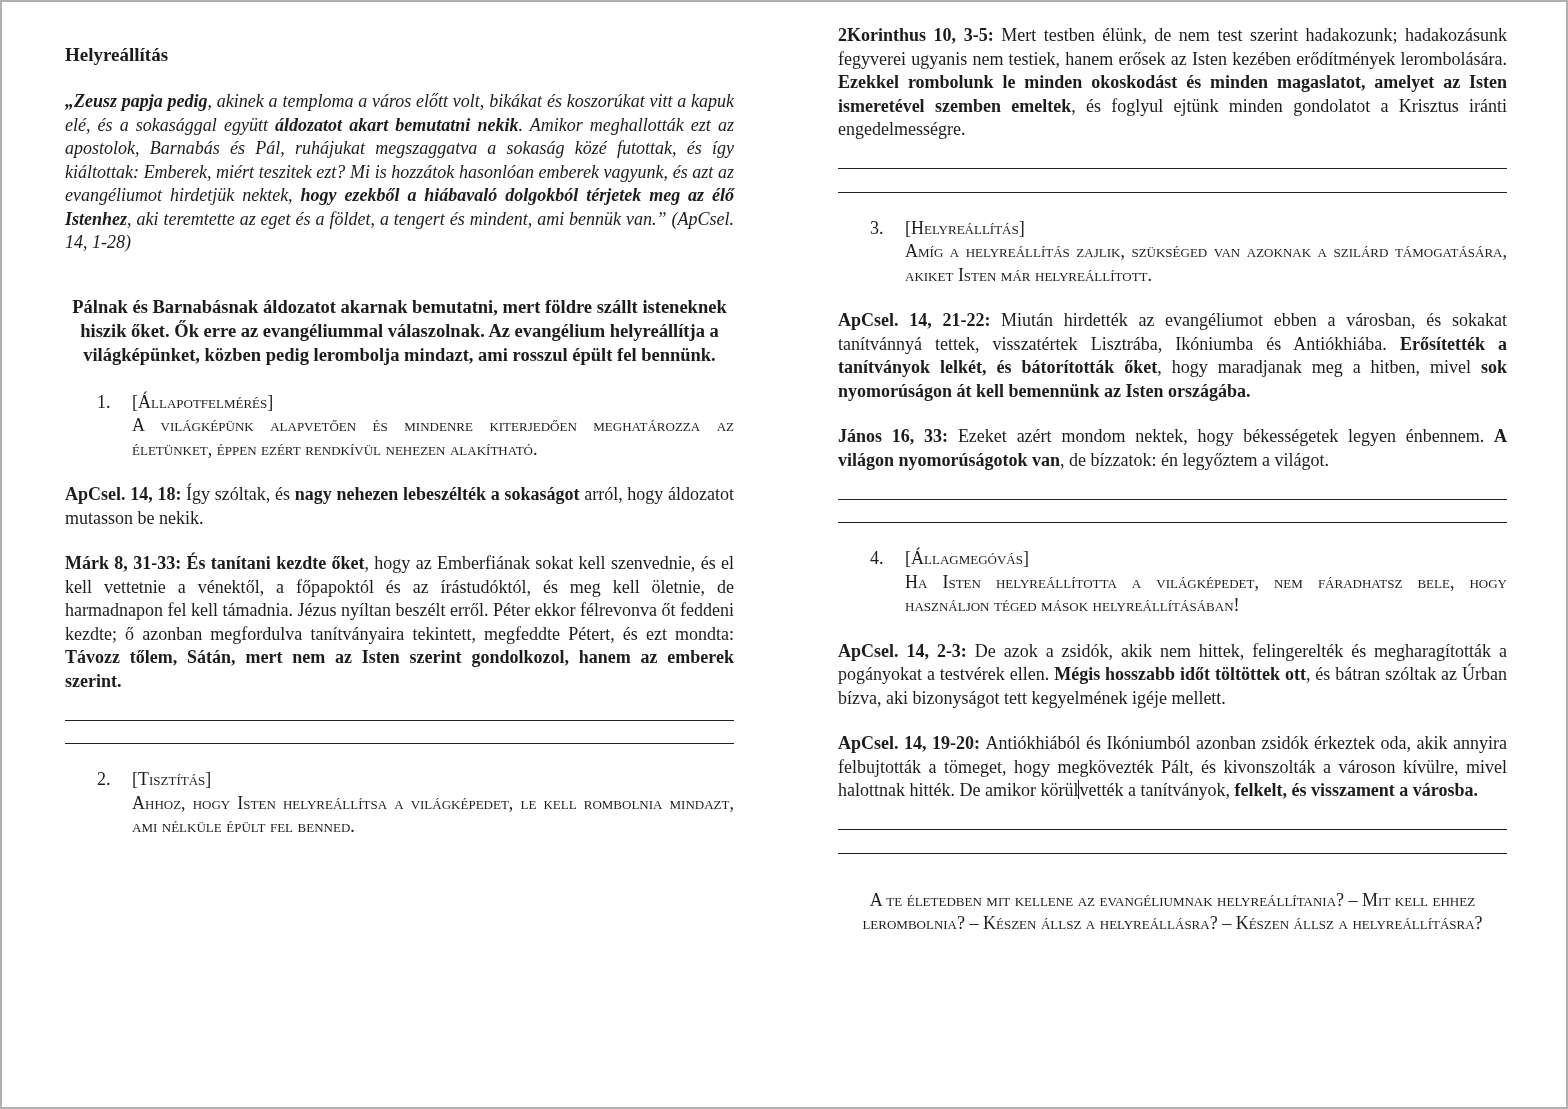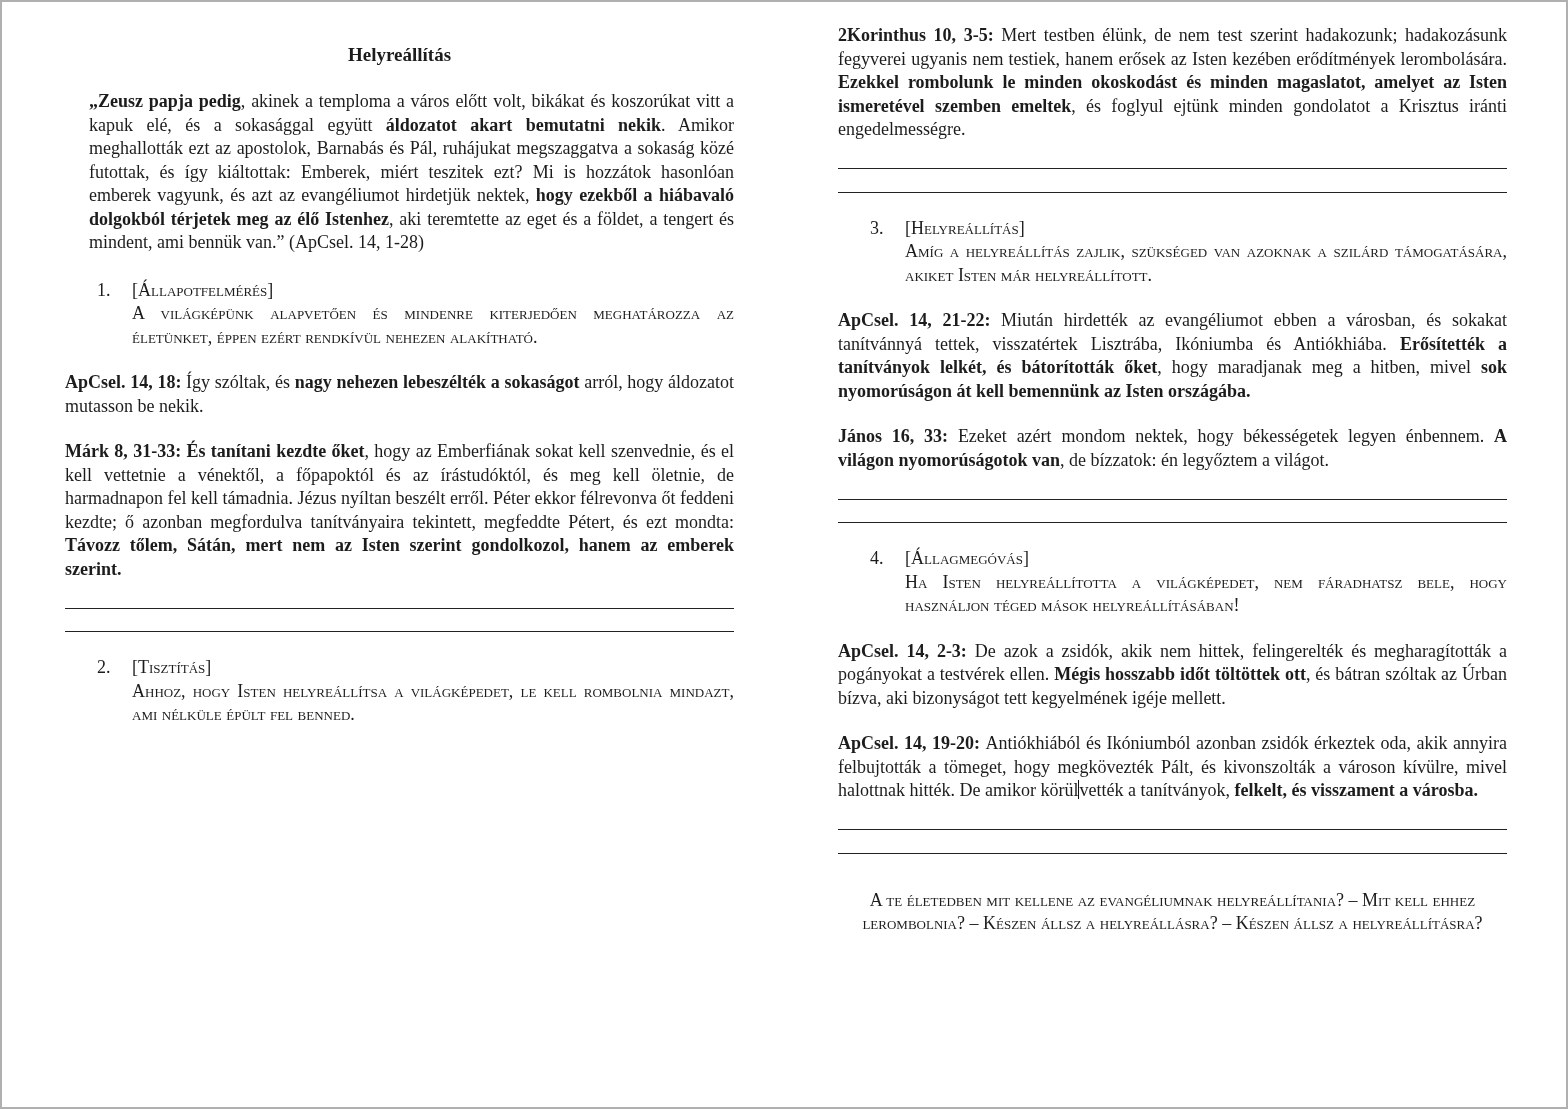--- a/index.html
+++ b/index.html
@@ -16,29 +16,29 @@
   .col-left  { left: 63px; }
   .col-right { left: 836px; }
 
   .doc-title-block { margin-top: 50px; text-align: center; }
   .doc-title, .doc-subtitle {
     font-variant: small-caps;
     font-size: 31px;
     line-height: 39px;
     letter-spacing: 0.4px;
   }
-  .section-heading { margin-top: 42px; font-size: 19px; font-weight: bold; text-align: center; }
+  .section-heading { margin-top: 42px; font-size: 19px; font-weight: bold; }
 
   p.verse {
     margin-top: 22px;
     font-size: 18px;
     line-height: 23.5px;
     text-align: justify;
   }
-  p.quote { margin-top: 24px; margin-left: 24px; }
+  p.quote { font-style: italic; margin-top: 24px; }
   p.summary {
     margin-top: 40px;
     font-weight: bold;
     text-align: center;
     font-size: 18.5px;
     line-height: 24px;
   }
 
   .item {
     margin-top: 24px;
@@ -75,20 +75,21 @@
 </head>
 <body>
 
 <div class="col col-left">
 
 
   <div class="section-heading">Helyreállítás</div>
 
   <p class="verse quote"><span class="b">„Zeusz papja pedig</span><span>, akinek a temploma a város előtt volt, bikákat és koszorúkat vitt a kapuk elé, és a sokasággal együtt </span><span class="b">áldozatot akart bemutatni nekik</span><span>. Amikor meghallották ezt az apostolok, Barnabás és Pál, ruhájukat megszaggatva a sokaság közé futottak, és így kiáltottak: Emberek, miért teszitek ezt? Mi is hozzátok hasonlóan emberek vagyunk, és azt az evangéliumot hirdetjük nektek, </span><span class="b">hogy ezekből a hiábavaló dolgokból térjetek meg az élő Istenhez</span><span>, aki teremtette az eget és a földet, a tengert és mindent, ami bennük van.” (ApCsel. 14, 1-28)</span></p>
 
+  <p class="summary">Pálnak és Barnabásnak áldozatot akarnak bemutatni, mert földre szállt isteneknek hiszik őket. Ők erre az evangéliummal válaszolnak. Az evangélium helyreállítja a világképünket, közben pedig lerombolja mindazt, ami rosszul épült fel bennünk.</p>
 
   <div class="item">
     <span class="item-num">1.</span>
     <div class="item-body">
       <div class="item-label">[Állapotfelmérés]</div>
       <div class="item-text">A világképünk alapvetően és mindenre kiterjedően meghatározza az életünket, éppen ezért rendkívül nehezen alakítható.</div>
     </div>
   </div>
 
   <p class="verse"><span class="b">ApCsel. 14, 18: </span><span>Így szóltak, és </span><span class="b">nagy nehezen lebeszélték a sokaságot</span><span> arról, hogy áldozatot mutasson be nekik.</span></p>

